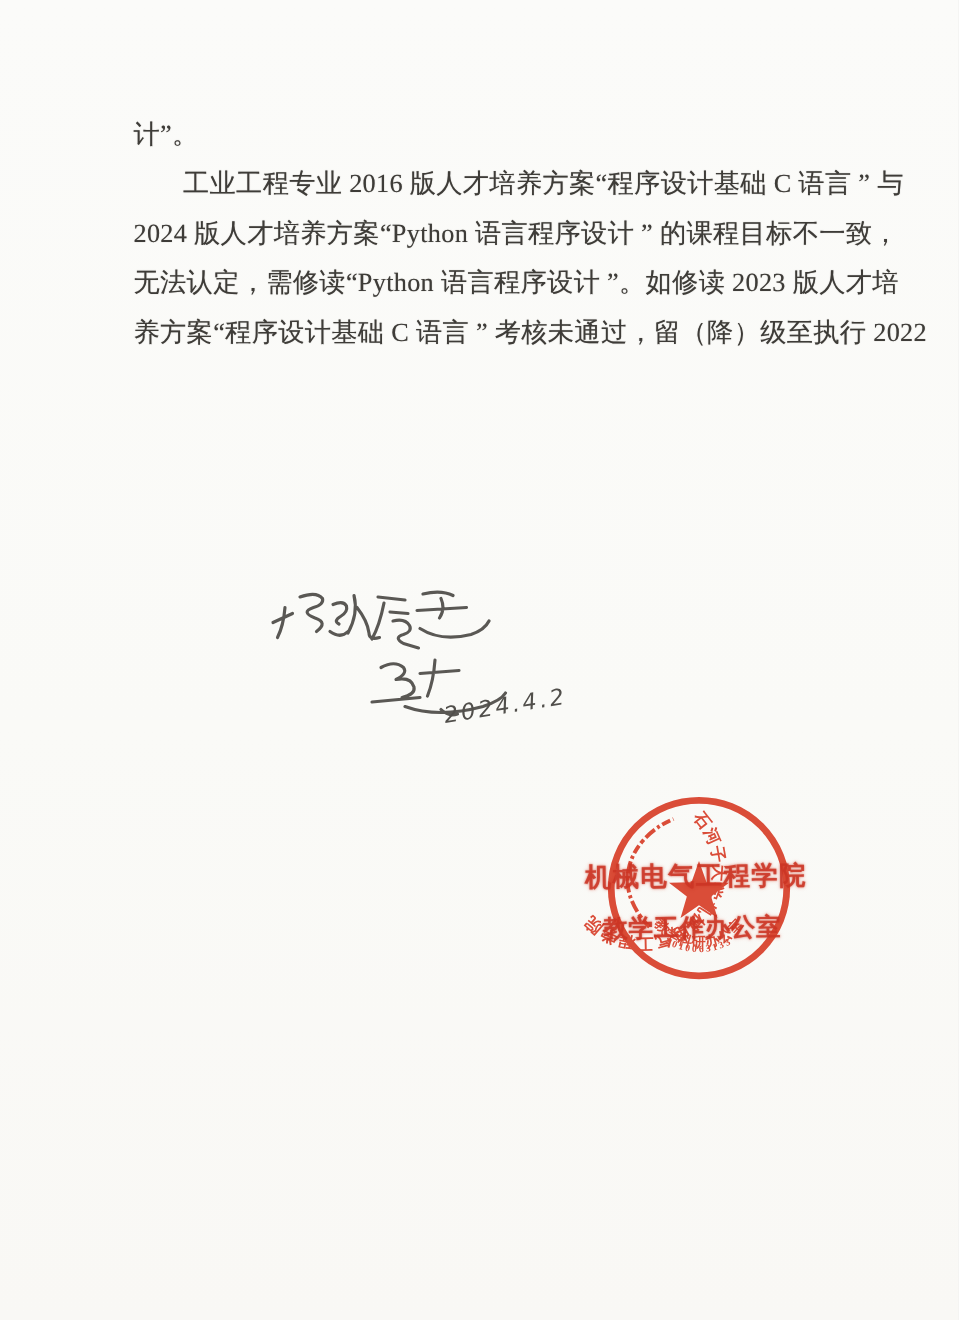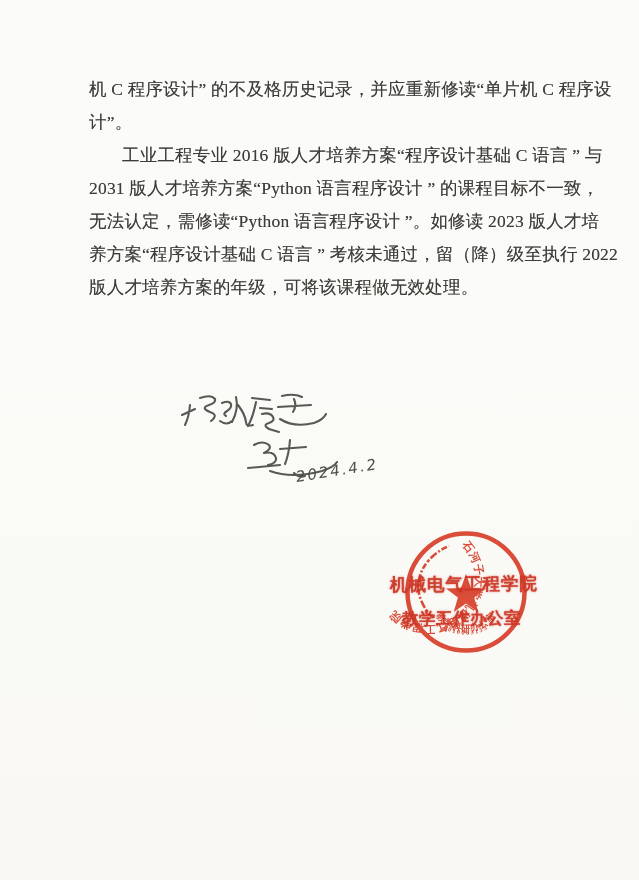--- a/index.html
+++ b/index.html
@@ -45,27 +45,25 @@
   }
   .seal-overlay.l1{left:390px;top:572px;font-size:17.5px;letter-spacing:1px;transform:rotate(-0.6deg);}
   .seal-overlay.l2{left:402px;top:608px;font-size:16.5px;letter-spacing:.5px;transform:rotate(-0.6deg);}
 </style>
 </head>
 <body>
 
 <div class="page">
 
   <div class="text-block" id="text-block">
-      <div class="line">机 C 程序设计” 的不及格历史记录，并应重新修读“单片机 C 程序设</div>
       <div class="line last">计”。</div>
       <div class="line indent">工业工程专业 2016 版人才培养方案“程序设计基础 C 语言 ” 与</div>
-      <div class="line">2031 版人才培养方案“Python 语言程序设计 ” 的课程目标不一致，</div>
+      <div class="line">2024 版人才培养方案“Python 语言程序设计 ” 的课程目标不一致，</div>
       <div class="line">无法认定，需修读“Python 语言程序设计 ”。如修读 2023 版人才培</div>
       <div class="line">养方案“程序设计基础 C 语言 ” 考核未通过，留（降）级至执行 2022</div>
-      <div class="line last">版人才培养方案的年级，可将该课程做无效处理。</div>
     </div>
 
   <svg class="handwriting" width="250" height="115" viewBox="0 0 250 115" aria-label="情况属实">
     <g class="hand-stroke">
 
       <path d="M20,22 q-1,12 -5,20 M12,32 l13,-6 M30,15 q11,-4 15,1 q1,4 -6,6 q-9,3 1,7 q9,3 1,9"></path>
 
       <path d="M52,20 q7,-3 9,1 q1,4 -4,7 q-5,3 -1,5 M50,38 q7,5 12,0 M66,14 q3,12 -4,25 M68,22 q7,9 8,17 q0,5 7,3"></path>
 
       <path d="M82,15 l18,2 M86,19 q-3,15 -8,24 M90,25 l12,1 M92,31 q8,-2 11,3 q2,4 -4,6 q-7,2 0,6 l10,3"></path>

